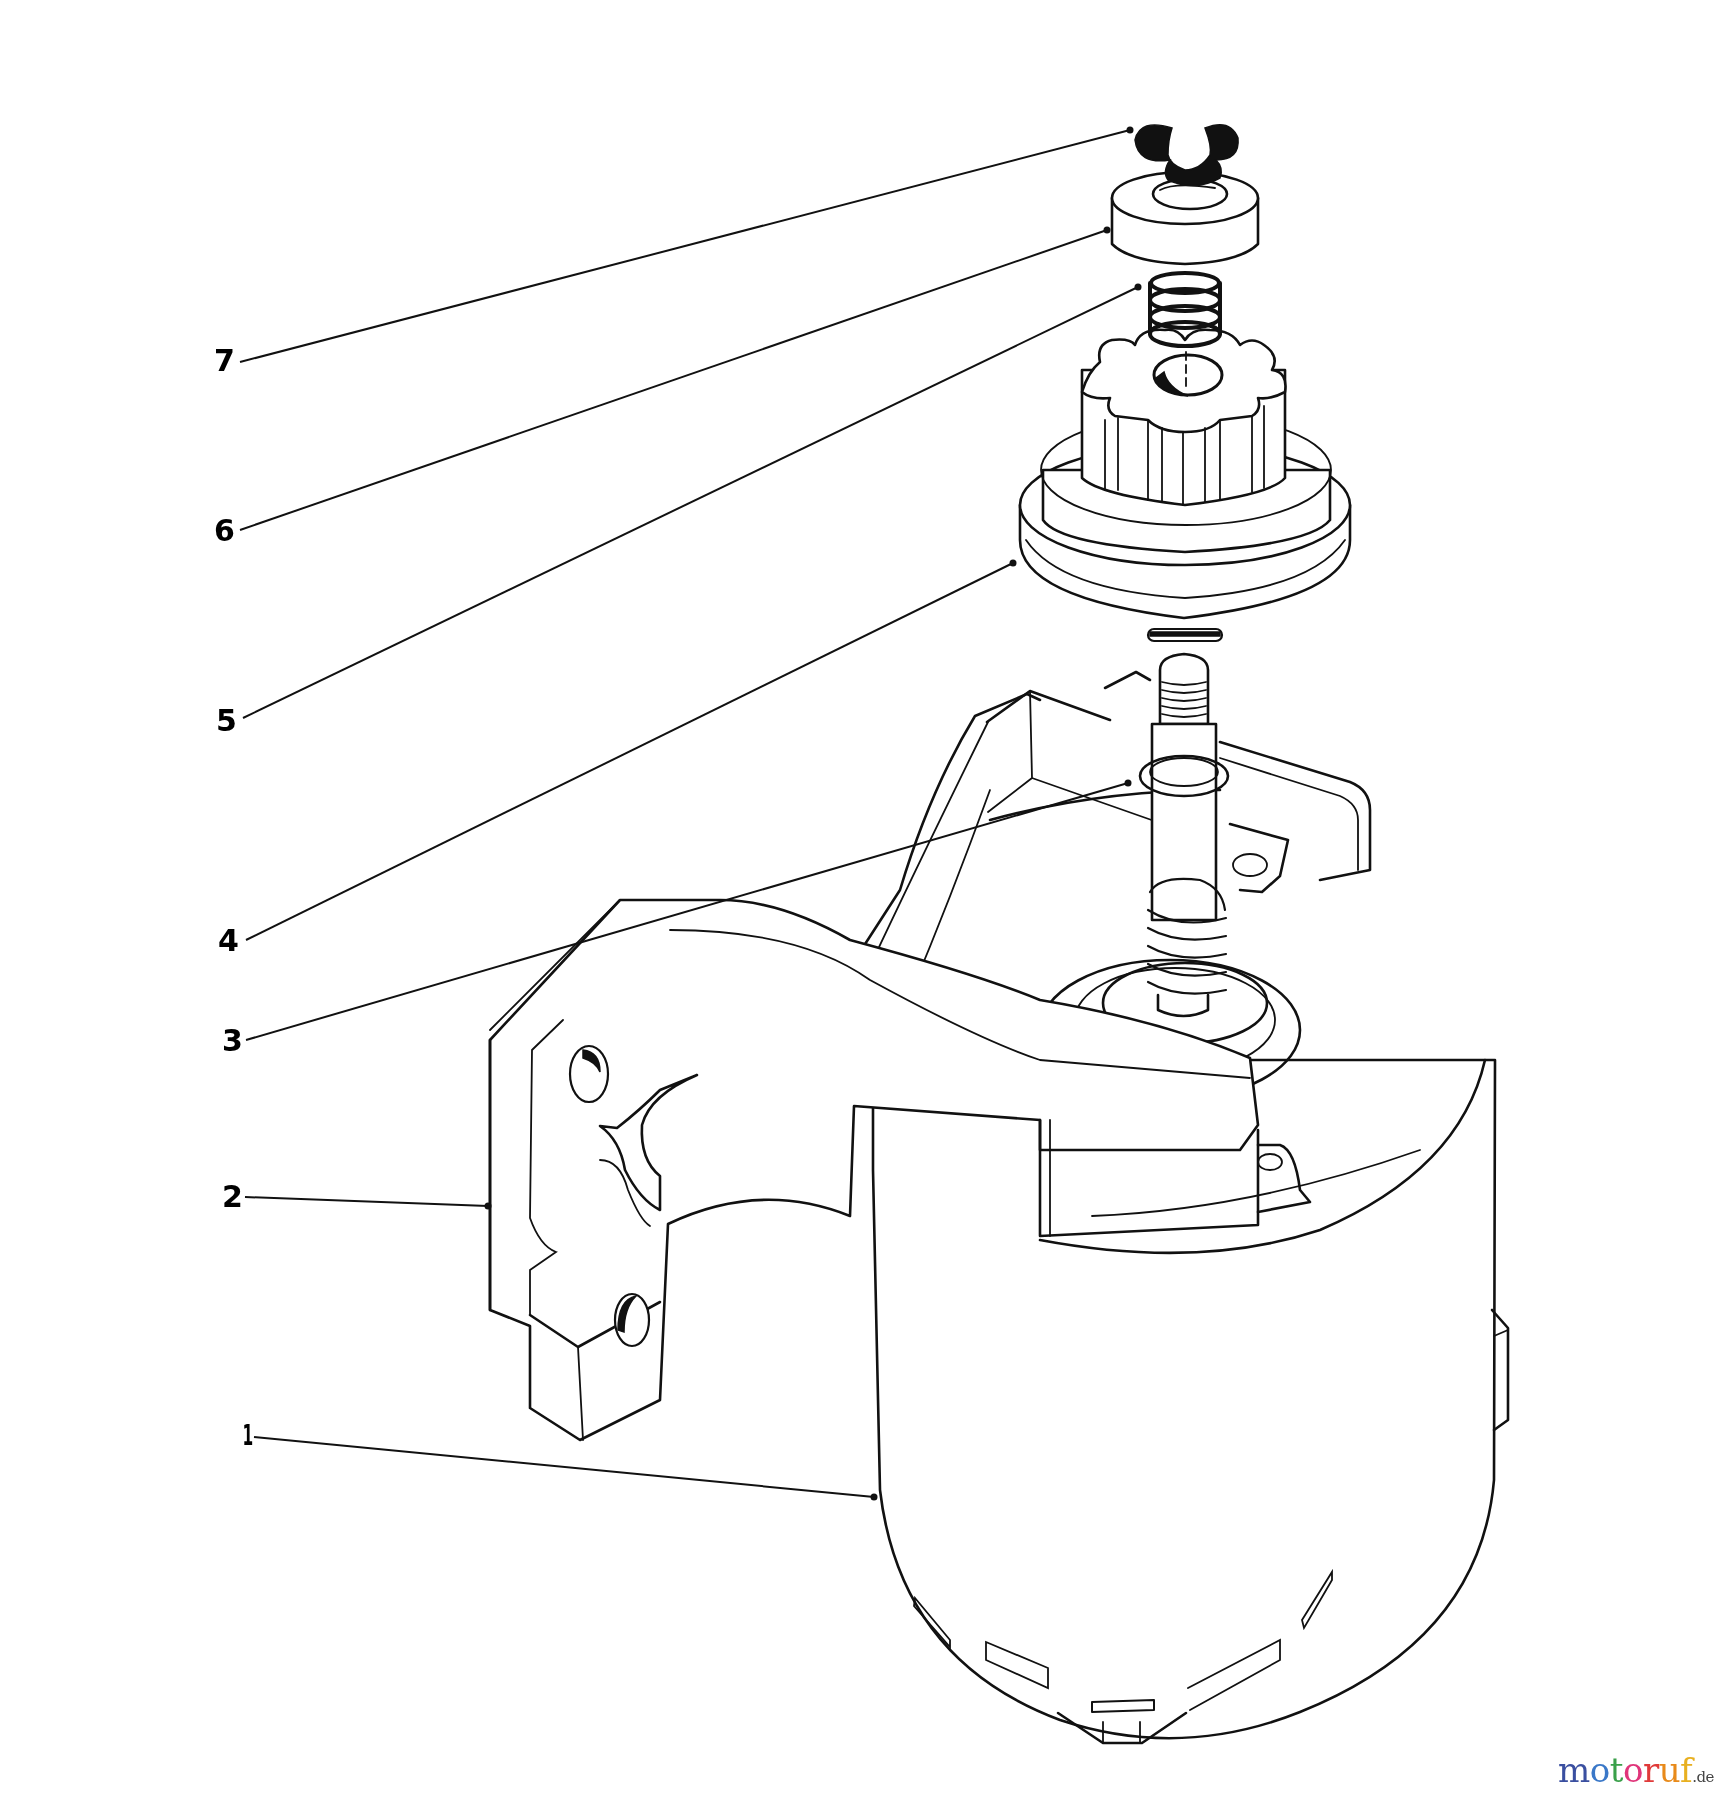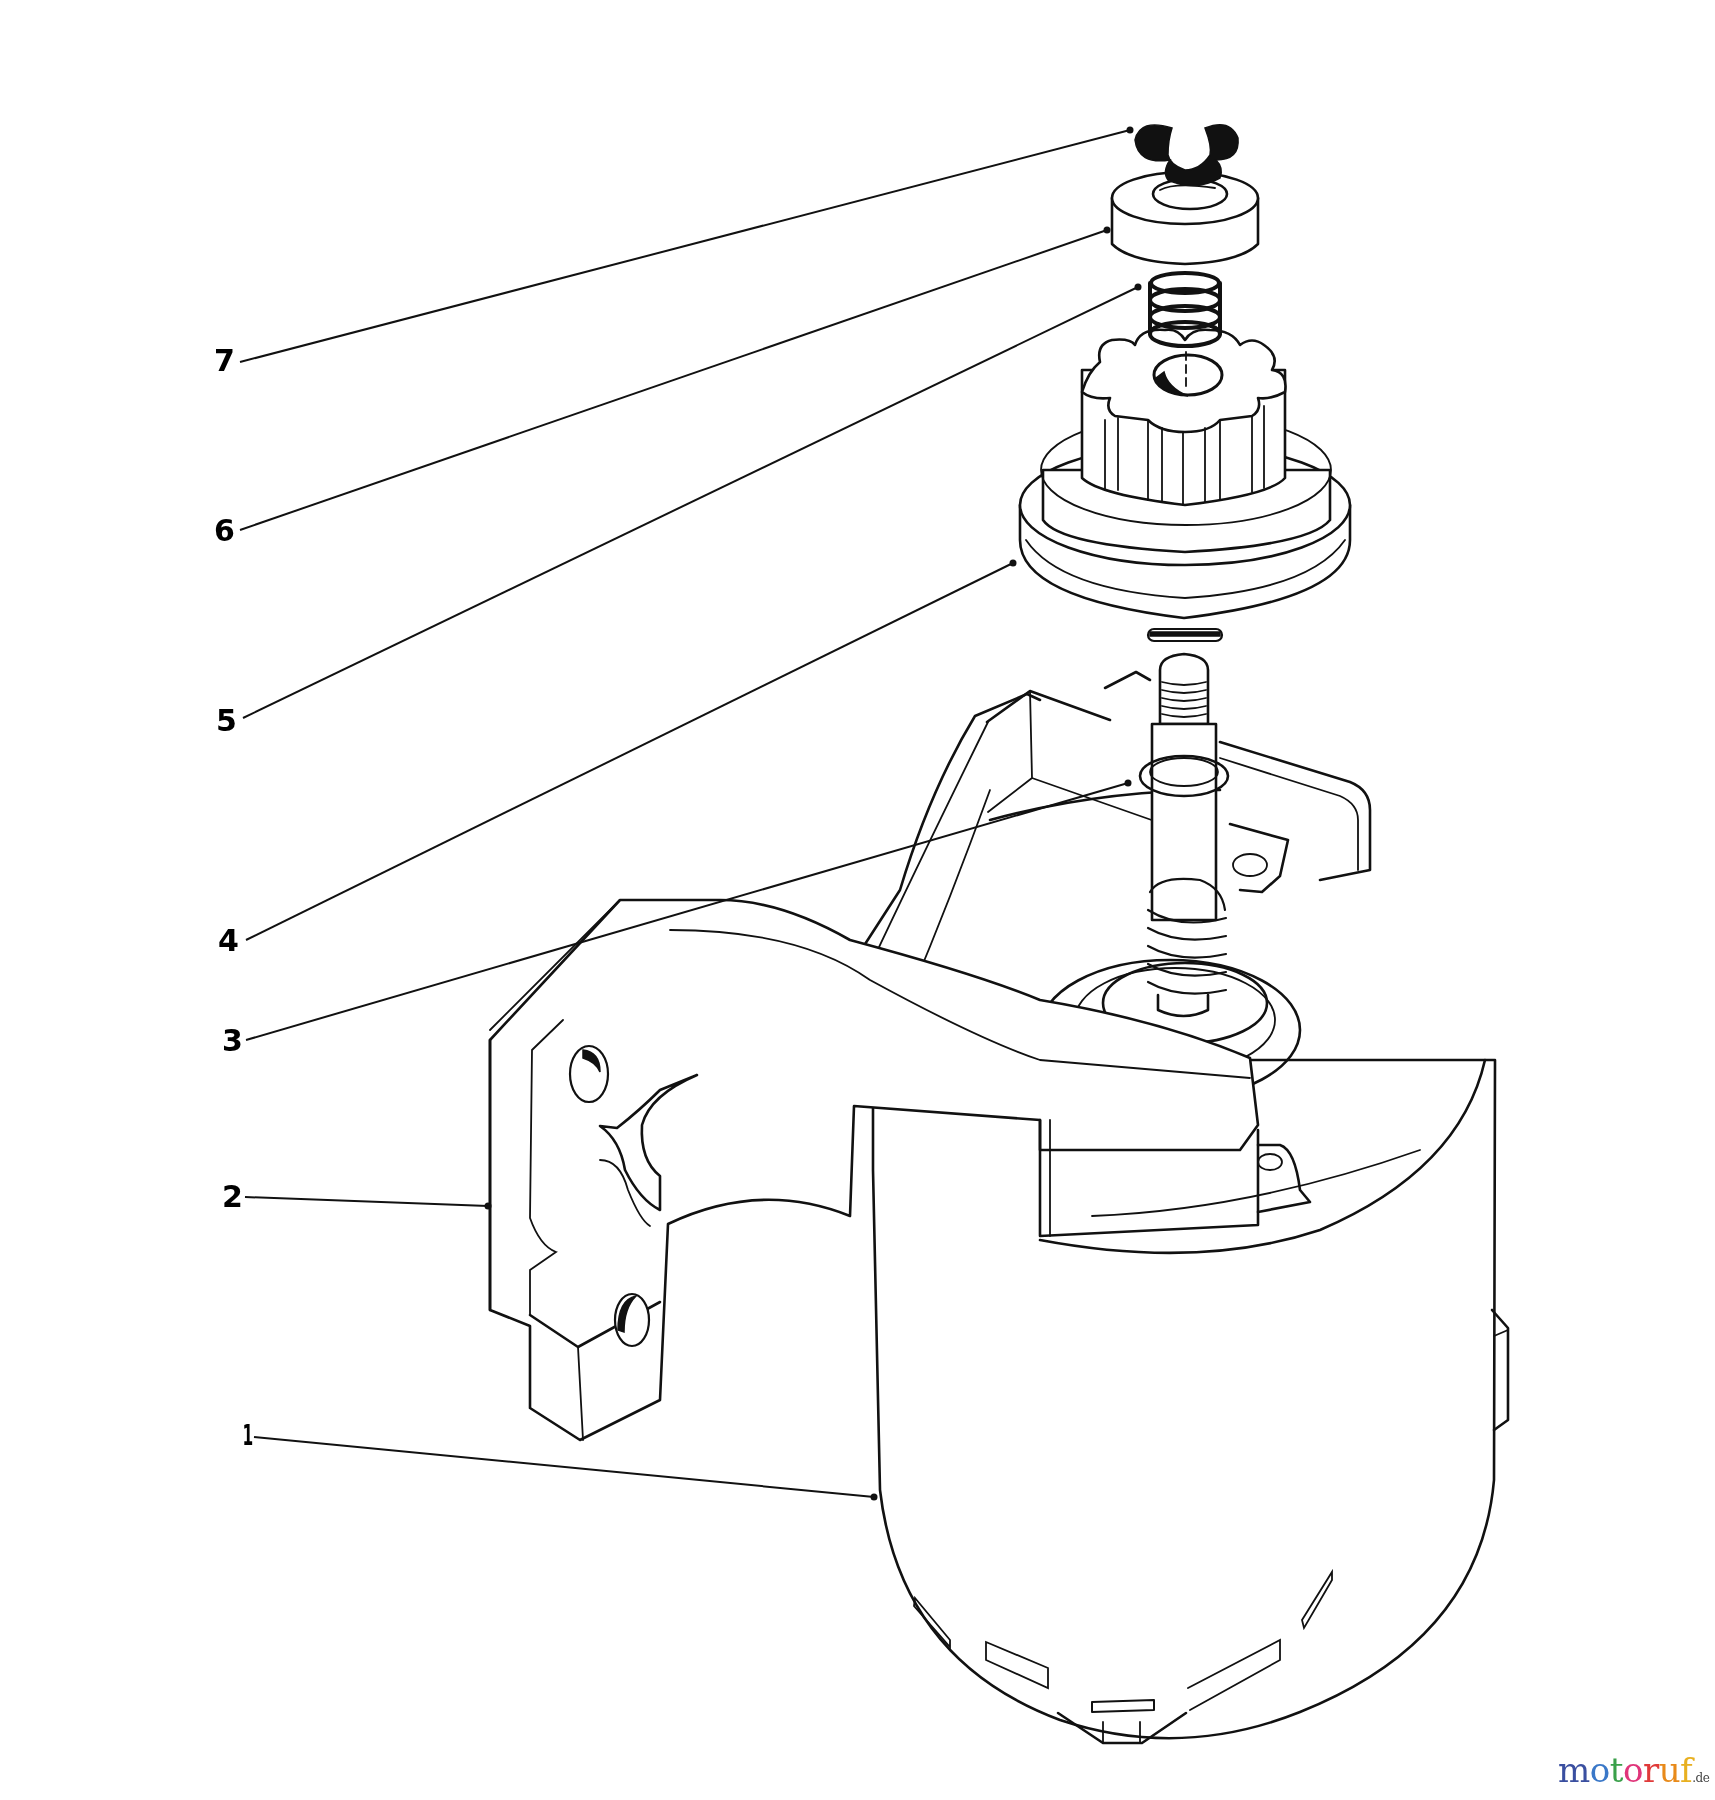--- a/index.html
+++ b/index.html
@@ -20,21 +20,21 @@
       line-height: 1;
     }
     .watermark {
       position: absolute;
       left: 1558px; top: 1753px;
       font-family: "DejaVu Serif", serif;
       font-size: 34px;
       letter-spacing: -0.5px;
       line-height: 1;
     }
-    .watermark .de { font-size: 12px; color: #444; }
+    .watermark .de { font-size: 15px; color: #444; }
   </style>
 </head>
 <body>
 
 <svg id="diagram" viewBox="0 0 1715 1800" xmlns="http://www.w3.org/2000/svg">
 
   <g>
 
     <path class="fillw" d="M873,1170 L880,1490 Q900,1660 1060,1720 Q1180,1760 1300,1712 Q1480,1640 1494,1480 L1495,1060 L873,1060 Z"></path>
 

